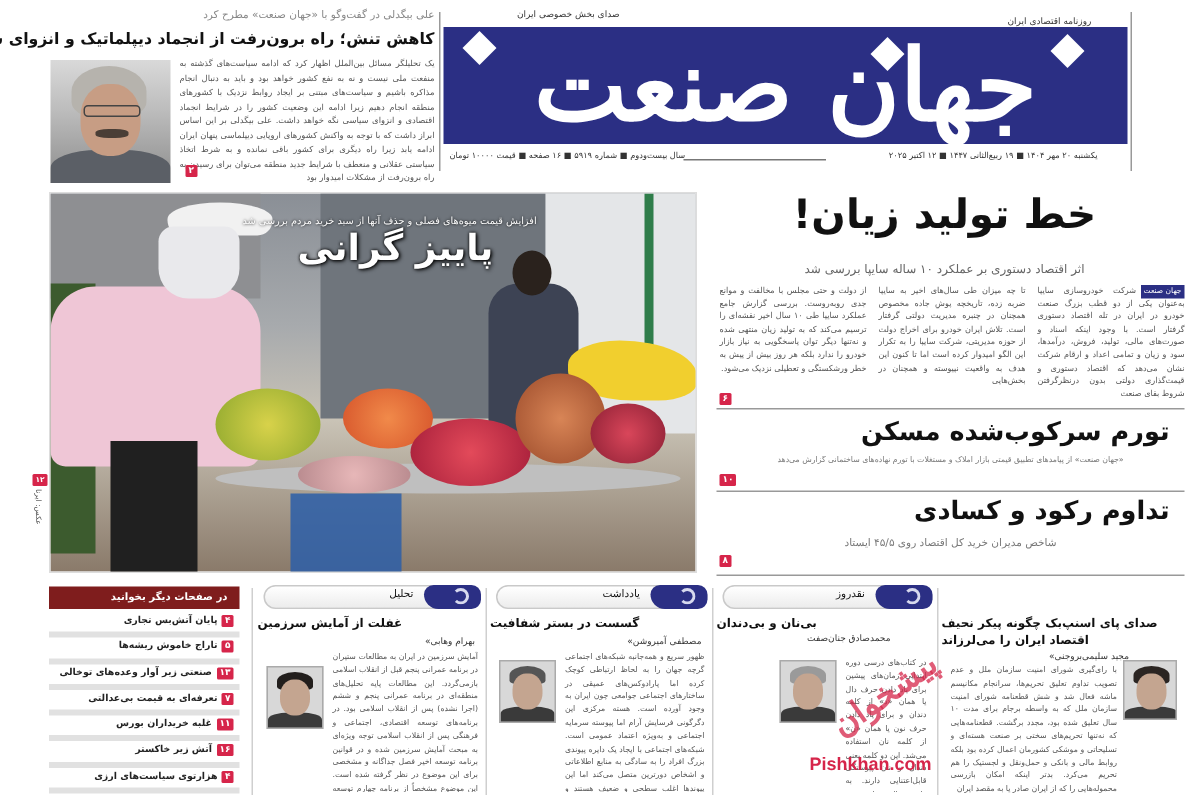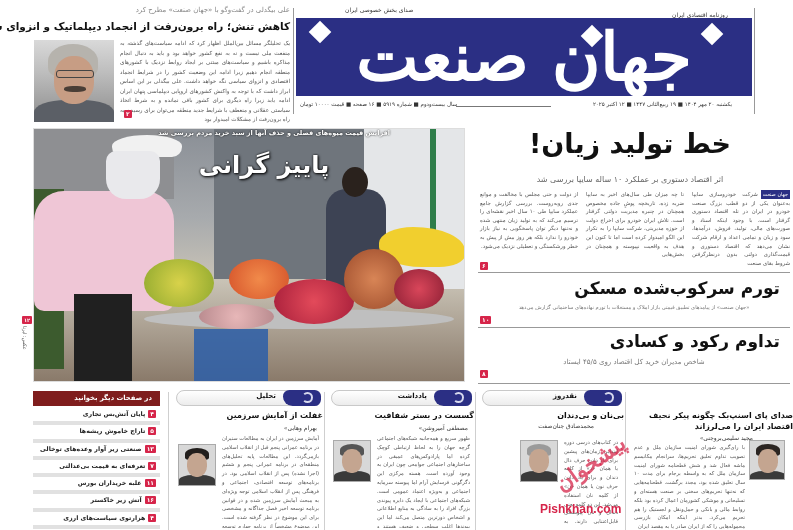--- a/index.html
+++ b/index.html
@@ -43,21 +43,21 @@
   .hero .shirt { position: absolute; left: 0; top: 62px; width: 140px; height: 120px; background: #efc6d6; border-radius: 30px 30px 10px 10px; }
   .hero .trousers { position: absolute; left: 40px; top: 165px; width: 58px; height: 90px; background: #202020; }
   .hero .hat { position: absolute; left: 78px; top: 6px; width: 70px; height: 22px; background: #f1f1f1; border-radius: 50% 50% 10px 10px; }
   .hero .mask { position: absolute; left: 72px; top: 22px; width: 54px; height: 48px; background: #e9e9ec; border-radius: 10px 10px 20px 20px; }
   .hero .man2 { position: absolute; left: 292px; top: 60px; width: 60px; height: 100px; background: #3d4354; border-radius: 20px 20px 0 0; }
   .hero .head2 { position: absolute; left: 308px; top: 38px; width: 26px; height: 30px; background: #2a221d; border-radius: 50%; }
   .hero .table { position: absolute; left: 110px; top: 180px; width: 310px; height: 20px; background: #bfbfbf; border-radius: 50%; }
   .hero .fruit { position: absolute; border-radius: 50%; }
   .hero .crate { position: absolute; left: 160px; top: 200px; width: 74px; height: 54px; background: #2b5ea8; opacity: 0.85; }
   .hero .bananas { position: absolute; left: 345px; top: 98px; width: 86px; height: 40px; background: #f1cf2e; border-radius: 40% 60% 30% 50%; }
-  .hero-kicker { position: absolute; left: 96px; top: 0; width: 260px; text-align: right; font-size: 6.5px; font-weight: bold; color: #fff; text-shadow: 0 0 2px #000; direction: rtl; }
+  .hero-kicker { position: absolute; left: 96px; top: 14px; width: 260px; text-align: center; font-size: 6.5px; font-weight: normal; color: #fff; text-shadow: 0 0 2px #000; direction: rtl; }
   .hero-title { position: absolute; left: 140px; top: 22px; width: 180px; text-align: center; font-size: 24px; font-weight: bold; color: #fff; text-shadow: 1px 1px 3px #000, 0 0 2px #000; direction: rtl; font-family: "DejaVu Sans", sans-serif; }
 
   .vert-caption { left: 22px; top: 316px; width: 8px; height: 62px; }
   .vert-caption .txt { position: absolute; left: 0; top: 10px; writing-mode: vertical-rl; font-size: 5px; color: #555; }
 
   
   .lead-title { left: 480px; top: 122px; width: 300px; text-align: center; font-size: 27px; font-weight: bold; color: #111; direction: rtl; line-height: 44px; }
   .lead-sub { left: 480px; top: 175px; width: 300px; text-align: center; font-size: 8px; color: #666; direction: rtl; }
   .lead-cols { left: 478px; top: 190px; width: 312px; height: 78px; }
   .lead-col { position: absolute; top: 0; width: 98px; font-size: 5.4px; line-height: 8.6px; color: #555; text-align: justify; direction: rtl; }
@@ -66,22 +66,22 @@
   .rule-h { position: absolute; height: 1px; background: #999; }
 
   .story-title { position: absolute; left: 480px; width: 300px; text-align: right; font-weight: bold; color: #111; direction: rtl; }
   .story-sub { position: absolute; left: 478px; width: 312px; text-align: center; color: #777; direction: rtl; white-space: nowrap; overflow: hidden; }
 
   
   .col { position: absolute; top: 388px; height: 142px; }
   .col-header { position: absolute; top: 2px; right: 2px; left: 4px; height: 16px; border: 1px solid #c9c9c9; border-radius: 8px; background: linear-gradient(180deg,#ffffff,#ececec); }
   .col-header .tab { position: absolute; right: -1px; top: -1px; width: 38px; height: 16px; background: #2b2f84; border-radius: 8px 8px 8px 12px; }
   .col-header .swirl { position: absolute; right: 8px; top: 2px; width: 11px; height: 11px; border-radius: 50%; border: 2px solid #d7d9ee; border-left-color: transparent; }
-  .col-header .label { position: absolute; right: 44px; top: 1px; font-size: 7px; font-weight: bold; color: #111; }
-  .col-title { position: absolute; right: 0; left: 0; top: 22px; text-align: right; font-size: 8px; font-weight: bold; color: #111; line-height: 11px; }
+  .col-header .label { position: absolute; right: 44px; top: 1px; font-size: 7px; font-weight: normal; color: #111; }
+  .col-title { position: absolute; right: 0; left: 0; top: 22px; text-align: left; font-size: 8px; font-weight: bold; color: #111; line-height: 11px; }
   .col-author { position: absolute; right: 6px; font-size: 6px; color: #333; }
   .col-photo { position: absolute; width: 36px; height: 40px; border: 1px solid #aaa; background: #d8d8d8; overflow: hidden; }
   .col-photo .f { position: absolute; left: 8px; top: 8px; width: 20px; height: 24px; border-radius: 45%; background: #c4a590; }
   .col-photo .h { position: absolute; left: 6px; top: 3px; width: 24px; height: 12px; border-radius: 50% 50% 20% 20%; background: #2e2a27; }
   .col-photo .b { position: absolute; left: 0; top: 30px; width: 36px; height: 12px; background: #3a3a3a; border-radius: 40% 40% 0 0; }
   .col-body { position: absolute; font-size: 5.2px; line-height: 8.8px; color: #555; text-align: justify; }
   .col-divider { position: absolute; top: 392px; width: 1px; height: 138px; background: #cfcfcf; }
 
   
   .inside { left: 33px; top: 391px; width: 127px; height: 139px; }

